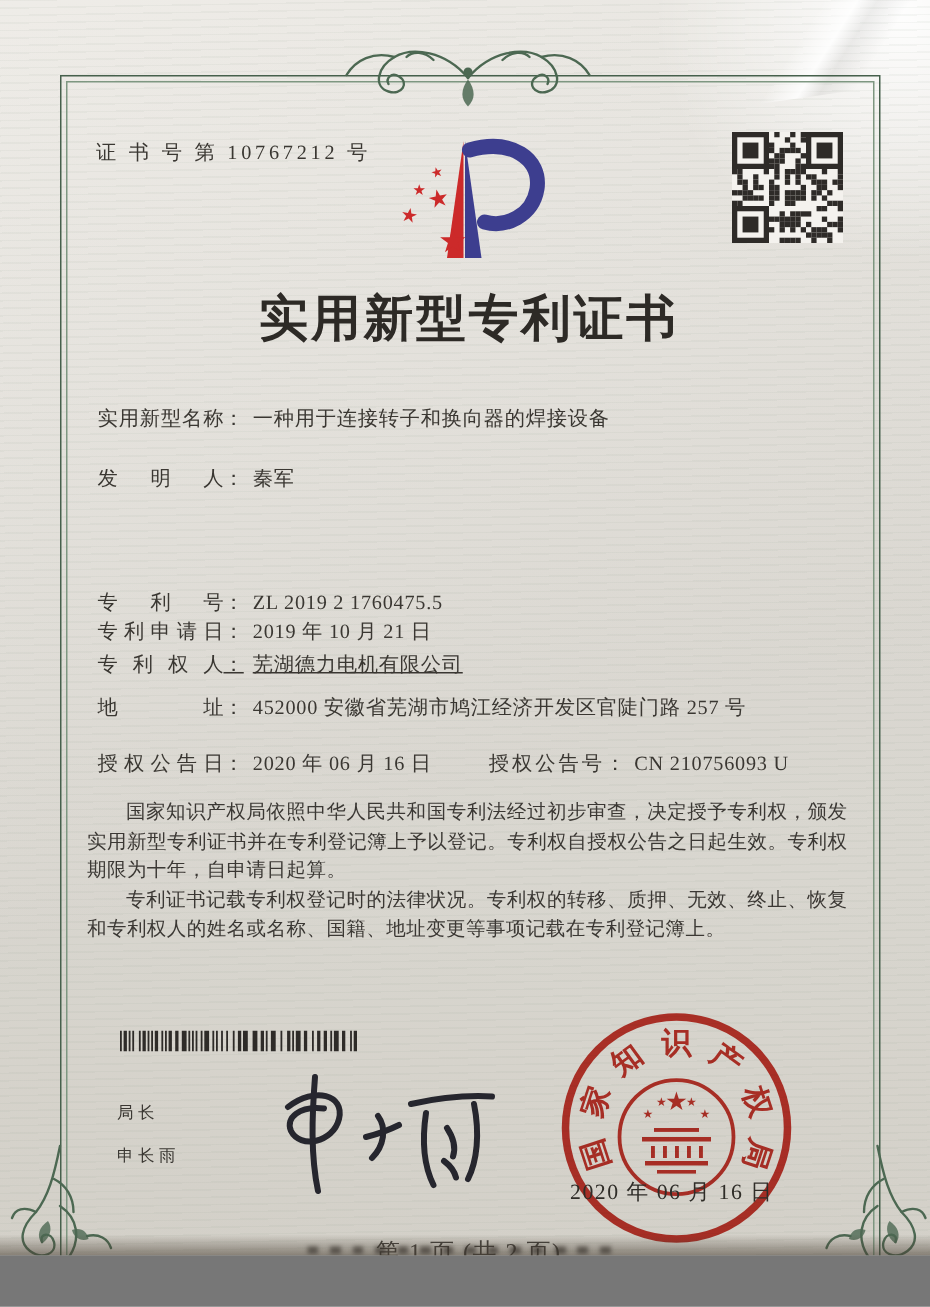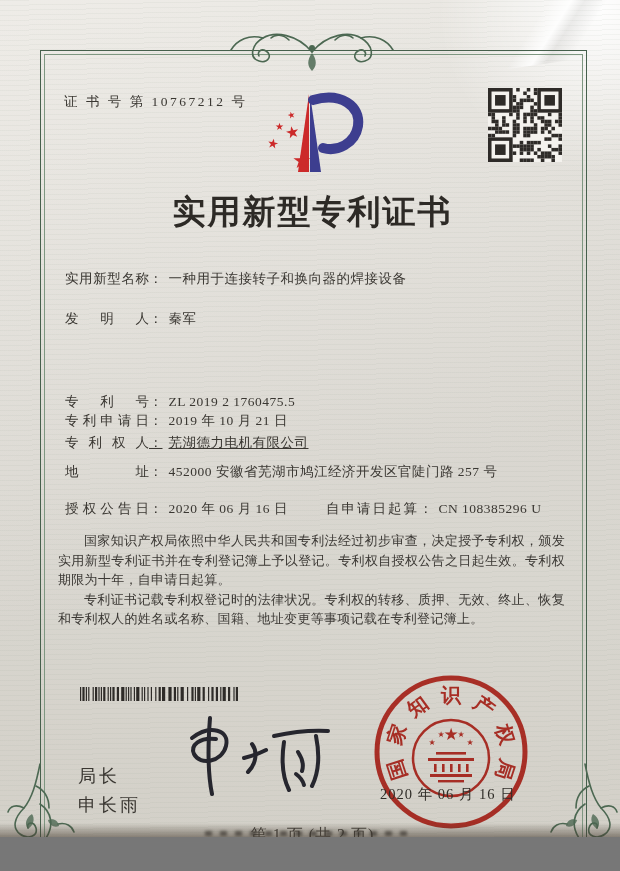--- a/index.html
+++ b/index.html
@@ -25,21 +25,21 @@
   .title{position:absolute;left:40px;top:190px;width:545px;text-align:center;
     font-size:33px;font-weight:700;letter-spacing:2px;color:#2d2a26;}
   .row{position:absolute;left:65px;width:500px;font-size:13.5px;color:#3a3732;white-space:nowrap;}
   .flabel{display:inline-block;width:84px;text-align:justify;text-align-last:justify;vertical-align:bottom;}
   .colon{margin-right:6px;}
   .fvalue{letter-spacing:.5px;}
   .grant2{margin-left:38px;}
   .paras{position:absolute;left:58px;top:531px;width:507px;font-size:13px;line-height:19.5px;
     color:#3b3834;letter-spacing:.3px;text-align:justify;}
   .paras p{margin:0;text-indent:2em;}
-  .director{position:absolute;left:78px;font-size:18px;letter-spacing:3px;color:#3a3732;margin-top:30px;}
+  .director{position:absolute;left:78px;font-size:11px;letter-spacing:3px;color:#3a3732;}
   .seal-date{position:absolute;left:380px;top:785px;font-size:14.5px;letter-spacing:1px;color:#2f2d28;z-index:5;}
   .footer{position:absolute;left:40px;top:825px;width:545px;text-align:center;font-size:16px;color:#44413c;letter-spacing:1px;}
   .seal-svg{mix-blend-mode:multiply;}
   .next-page{position:absolute;left:0;bottom:0;width:620px;height:14px;
     background:linear-gradient(rgba(0,0,0,0), rgba(72,62,50,.55));}
   .next-page .smudge{position:absolute;left:205px;bottom:1px;width:210px;height:5px;filter:blur(1.5px);
     background:repeating-linear-gradient(90deg, rgba(55,50,44,.65) 0 7px, rgba(0,0,0,0) 7px 15px);}
 </style>
 </head>
 <body>
@@ -272,21 +272,21 @@
     <span class="flabel">专利申请日</span><span class="colon">：</span><span class="fvalue">2019 年 10 月 21 日</span>
   </div>
   <div class="row" style="top:434px;text-decoration:underline;">
     <span class="flabel">专利权人</span><span class="colon">：</span><span class="fvalue">芜湖德力电机有限公司</span>
   </div>
   <div class="row" style="top:463px;">
     <span class="flabel">地址</span><span class="colon">：</span><span class="fvalue">452000 安徽省芜湖市鸠江经济开发区官陡门路 257 号</span>
   </div>
 
   <div class="row" style="top:500px;">
-    <span class="flabel">授权公告日</span><span class="colon">：</span><span class="fvalue">2020 年 06 月 16 日</span><span class="grant2" style="letter-spacing:2px;">自申请日起算</span><span class="colon">：</span><span class="fvalue">CN 108385296 U</span>
+    <span class="flabel">授权公告日</span><span class="colon">：</span><span class="fvalue">2020 年 06 月 16 日</span><span class="grant2" style="letter-spacing:2px;">授权公告号</span><span class="colon">：</span><span class="fvalue">CN 210756093 U</span>
   </div>
 
   <div class="paras">
     <p>国家知识产权局依照中华人民共和国专利法经过初步审查，决定授予专利权，颁发实用新型专利证书并在专利登记簿上予以登记。专利权自授权公告之日起生效。专利权期限为十年，自申请日起算。</p>
     <p>专利证书记载专利权登记时的法律状况。专利权的转移、质押、无效、终止、恢复和专利权人的姓名或名称、国籍、地址变更等事项记载在专利登记簿上。</p>
   </div>
 
   <svg class="orn" style="left:80px;top:687px;" width="158" height="14" id="barcode-svg">
       <rect x="0" y="0" width="1.2" height="14" fill="#2e2b28"></rect>
       <rect x="2.4" y="0" width="2.2" height="14" fill="#2e2b28"></rect>

